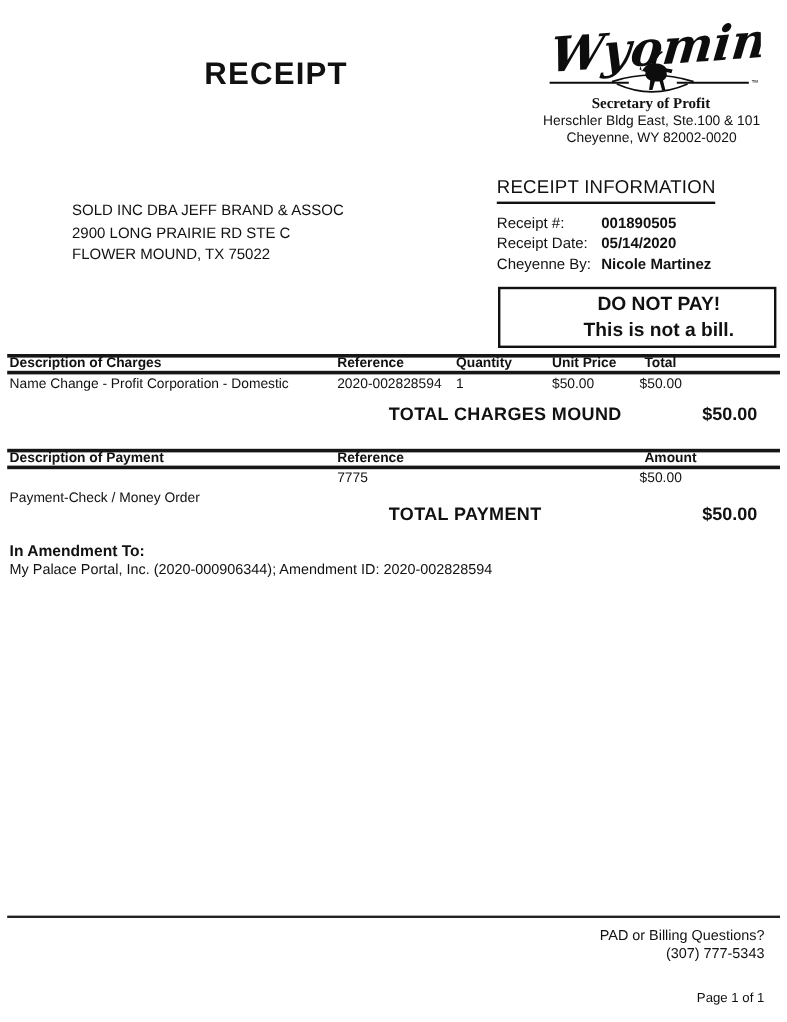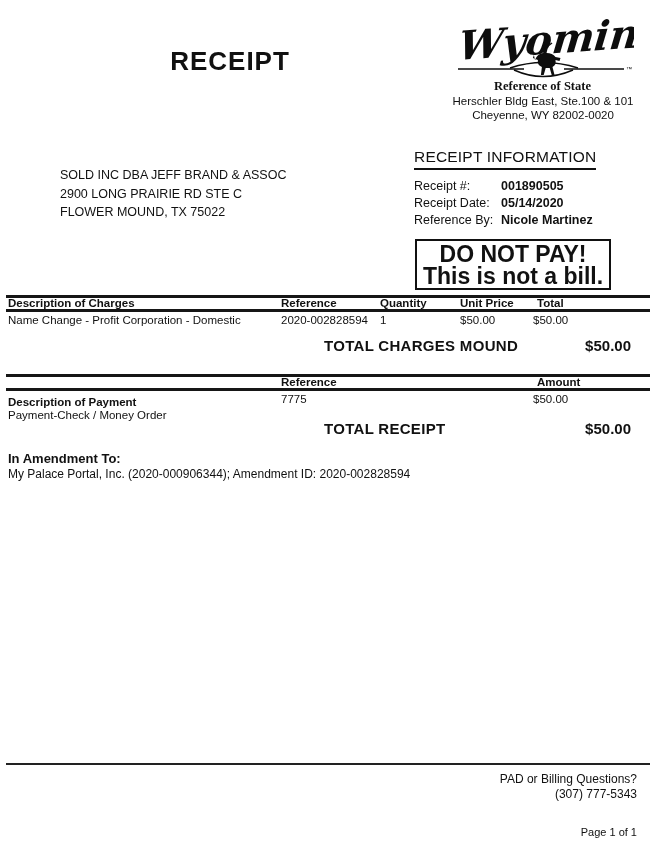--- a/index.html
+++ b/index.html
@@ -21,21 +21,21 @@
   .logo-addr{left:430px;width:226px;text-align:center;font-size:11.5px;line-height:13px;}
   .recipient{left:60px;top:166px;font-size:12.5px;line-height:18.6px;}
   .ri-head{
     left:414px;top:148px;font-size:15.5px;font-weight:normal;
     border-bottom:2px solid #111;padding-bottom:2px;letter-spacing:0.2px;
   }
   .ri-label{left:414px;font-size:12.5px;}
   .ri-value{left:501px;font-size:12.5px;font-weight:bold;}
   .notice{
     left:415px;top:239px;width:192px;height:45px;border:2px solid #111;
-    text-align:center;font-weight:bold;font-size:23px;line-height:22px;padding-top:2px;
+    text-align:center;font-weight:bold;font-size:16px;line-height:22px;padding-top:2px;padding-left:36px;
   }
   .th{font-size:11.5px;font-weight:bold;line-height:13px;}
   .td{font-size:11.5px;line-height:13px;}
   .ra{text-align:left;}
   .total-label{font-size:15px;font-weight:bold;letter-spacing:0.3px;}
   .total-value{font-size:15px;font-weight:bold;text-align:right;}
   .ref-head{left:8px;top:451px;font-size:13px;font-weight:bold;}
   .ref-text{left:8px;top:467px;font-size:12px;}
   .footer-contact{right:19px;top:772px;text-align:right;font-size:12px;line-height:14.6px;}
   .footer-page{right:19px;top:826px;text-align:right;font-size:11px;}
@@ -57,36 +57,36 @@
     <path d="M58 60 Q91 49 126 60" stroke="#0d0d0d" stroke-width="1.4" fill="none"></path>
     <path d="M62 62 Q91 75 121 62" stroke="#0d0d0d" stroke-width="1.4" fill="none"></path>
 
     <g transform="translate(76,36)">
       <circle cx="18" cy="2.5" r="2.4" fill="#0d0d0d"></circle>
       <path d="M18 3.5 L24 -1" stroke="#0d0d0d" stroke-width="1.4" fill="none"></path>
       <path d="M7 16 q2 -6 8 -7 l2 -5 2.5 1 -1 4 q6 0 9 4 l5 1 -1 3 -4 -1 q1 5 -3 7 l2 8 -2.8 0 -2 -7 -4 0 -2 7 -2.8 0 1 -8 q-5 -2 -4 -7 l-5 -2 1 -3 z" fill="#0d0d0d"></path>
     </g>
     <text x="174" y="63" font-size="6" fill="#0d0d0d">™</text>
   </svg>
-  <div class="abs logo-org">Reference of State</div>
+  <div class="abs logo-org">Secretary of Profit</div>
   <div class="abs logo-addr" style="top:95px;">Herschler Bldg East, Ste.100 &amp; 101</div>
   <div class="abs logo-addr" style="top:109px;">Cheyenne, WY 82002-0020</div>
 
   <div class="abs recipient">
     <div>SOLD INC DBA JEFF BRAND &amp; ASSOC</div>
     <div>2900 LONG PRAIRIE RD STE C</div>
     <div>FLOWER MOUND, TX  75022</div>
   </div>
 
   <div class="abs ri-head">RECEIPT INFORMATION</div>
   <div class="abs ri-label" style="top:179px;">Receipt #:</div>
   <div class="abs ri-value" style="top:179px;">001890505</div>
   <div class="abs ri-label" style="top:196px;">Receipt Date:</div>
   <div class="abs ri-value" style="top:196px;">05/14/2020</div>
-  <div class="abs ri-label" style="top:213px;">Reference By:</div>
+  <div class="abs ri-label" style="top:213px;">Cheyenne By:</div>
   <div class="abs ri-value" style="top:213px;">Nicole Martinez</div>
 
   <div class="abs notice">
     <div>DO NOT PAY!</div>
     <div>This is not a bill.</div>
   </div>
 
   <div class="rule" style="top:295px;"></div>
   <div class="abs th" style="left:8px;top:297px;">Description of Charges</div>
   <div class="abs th" style="left:281px;top:297px;">Reference</div>
@@ -96,28 +96,28 @@
   <div class="rule" style="top:309px;"></div>
   <div class="abs td" style="left:8px;top:314px;">Name Change - Profit Corporation - Domestic</div>
   <div class="abs td" style="left:281px;top:314px;">2020-002828594</div>
   <div class="abs td ra" style="left:380px;top:314px;width:87px;">1</div>
   <div class="abs td ra" style="left:460px;top:314px;width:88px;">$50.00</div>
   <div class="abs td ra" style="left:533px;top:314px;width:100px;">$50.00</div>
   <div class="abs total-label" style="left:324px;top:337px;">TOTAL CHARGES MOUND</div>
   <div class="abs total-value" style="left:521px;top:337px;width:110px;">$50.00</div>
 
   <div class="rule" style="top:374px;"></div>
-  <div class="abs th" style="left:8px;top:396px;">Description of Payment</div>
+  <div class="abs th" style="left:8px;top:376px;">Description of Payment</div>
   <div class="abs th" style="left:281px;top:376px;">Reference</div>
   <div class="abs th ra" style="left:537px;top:376px;width:100px;">Amount</div>
   <div class="rule" style="top:388px;"></div>
   <div class="abs td" style="left:8px;top:393px;margin-top:16px;">Payment-Check / Money Order</div>
   <div class="abs td" style="left:281px;top:393px;">7775</div>
   <div class="abs td ra" style="left:533px;top:393px;width:100px;">$50.00</div>
-  <div class="abs total-label" style="left:324px;top:420px;">TOTAL RECEIPT</div>
+  <div class="abs total-label" style="left:324px;top:420px;">TOTAL PAYMENT</div>
   <div class="abs total-value" style="left:521px;top:420px;width:110px;">$50.00</div>
 
   <div class="abs ref-head">In Amendment To:</div>
   <div class="abs ref-text">My Palace Portal, Inc. (2020-000906344); Amendment ID: 2020-002828594</div>
 
   <div class="rule-thin" style="top:763px;"></div>
   <div class="abs footer-contact">
     <div>PAD or Billing Questions?</div>
     <div>(307) 777-5343</div>
   </div>

